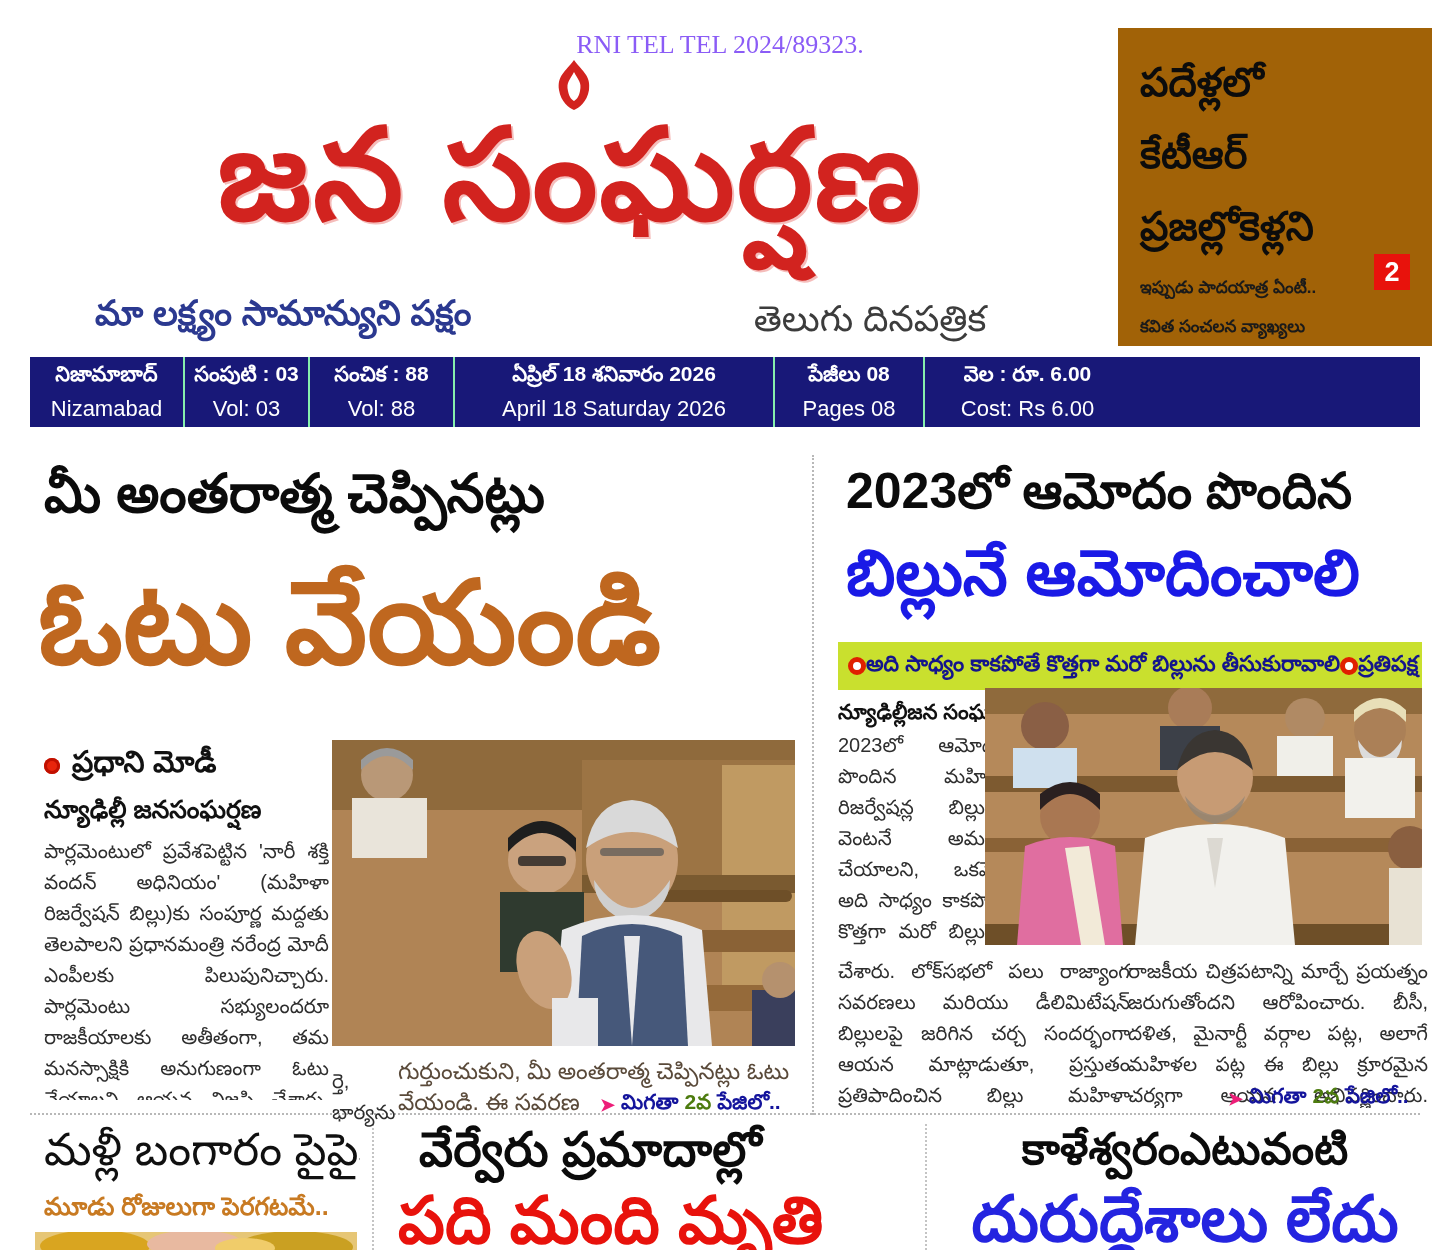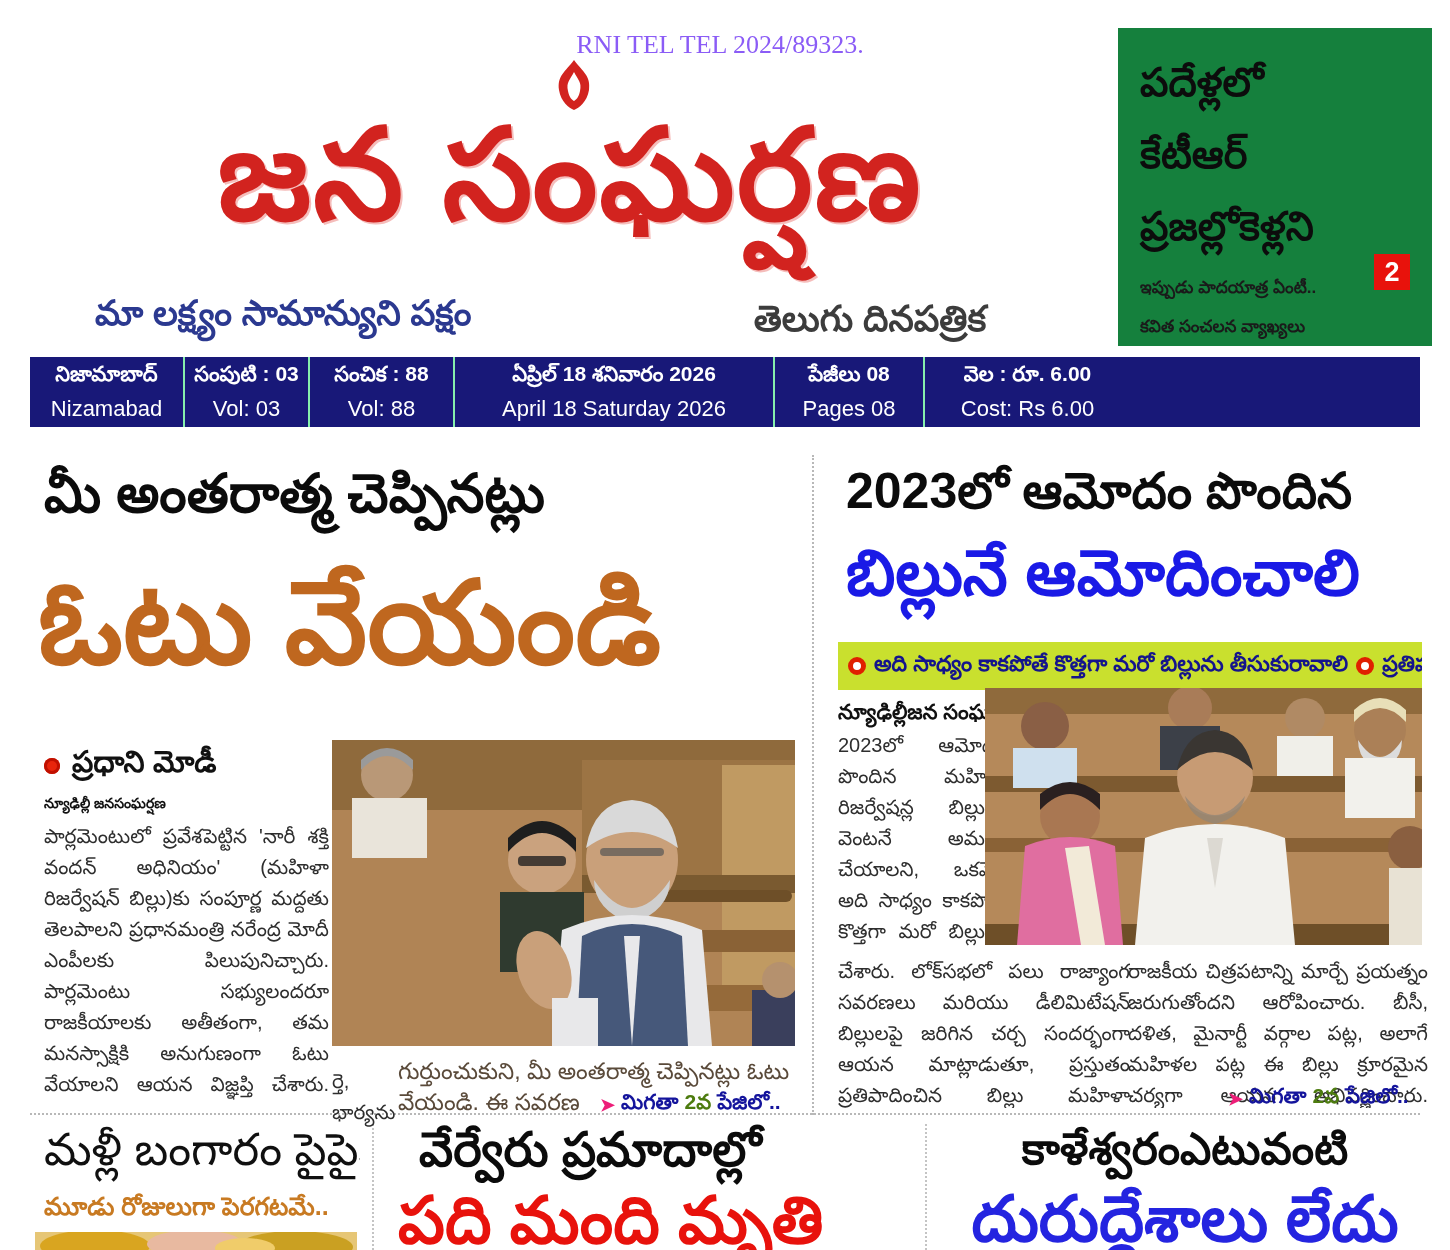--- a/index.html
+++ b/index.html
@@ -9,23 +9,23 @@
 
   
   .rni{left:420px;top:30px;width:600px;text-align:center;
        font-family:"Liberation Serif",serif;font-size:26px;color:#8b5cf6;}
   .logo-wrap{left:40px;top:55px;width:1060px;height:240px;text-align:center;overflow:hidden;}
   .logo-title{font-size:128px;font-weight:bold;color:#d2231f;line-height:240px;
               letter-spacing:2px;text-shadow:2px 2px 0 #f5bdbb, -1px -1px 0 #fff;}
   .flame{left:545px;top:58px;}
   .tagline{left:95px;top:293px;width:560px;font-size:35px;font-weight:bold;color:#2b3990;}
   .edition-type{left:690px;top:298px;width:360px;text-align:center;
-                font-size:36px;font-weight:bold;color:#3c3c3c;}
-
-  .promo{left:1118px;top:28px;width:314px;height:318px;background:#15803d;
+                font-size:36px;font-weight:normal;color:#3c3c3c;}
+
+  .promo{left:1118px;top:28px;width:314px;height:318px;background:#a16207;
          padding:18px 0 0 22px;box-sizing:border-box;overflow:hidden;}
   .promo-line{font-size:40px;font-weight:bold;color:#0c0c0c;line-height:72px;}
   .promo-sub{font-size:17px;font-weight:600;color:#1a1a1a;margin-top:16px;}
   .page-badge{position:absolute;right:22px;bottom:56px;width:36px;height:36px;background:#e8120c;
               color:#fff;font-size:27px;font-weight:bold;text-align:center;line-height:36px;}
 
   
   .infobar{left:30px;top:357px;width:1390px;height:70px;background:#181878;display:flex;}
   .ib-cell{height:100%;display:flex;flex-direction:column;justify-content:space-evenly;
            align-items:center;border-right:2px solid #86efac;box-sizing:border-box;overflow:hidden;}
@@ -42,38 +42,38 @@
   
   .lead-kicker{left:44px;top:462px;width:740px;font-size:54px;font-weight:bold;color:#0b0b0b;
                white-space:nowrap;overflow:hidden;}
   .lead-headline{left:38px;top:548px;width:770px;font-size:116px;font-weight:bold;color:#bf671f;
                  white-space:nowrap;overflow:hidden;line-height:1.3;}
   .byline{left:44px;top:745px;display:flex;align-items:center;gap:12px;}
   .bullet-dot{width:16px;height:16px;border-radius:50%;background:#e8250c;
               box-shadow:inset 0 0 0 3px #c01000;}
   .byline-text{font-size:30px;font-weight:bold;color:#111;}
   .lead-body-col{left:44px;top:795px;width:285px;height:305px;overflow:hidden;}
-  .dateline{font-size:14px;font-weight:bold;color:#111;margin-bottom:6px;}
+  .dateline{font-size:25px;font-weight:bold;color:#111;margin-bottom:6px;}
   .bodytext{font-size:20px;line-height:1.55;color:#2e2e2e;text-align:justify;}
   .photo-frame{overflow:hidden;background:#a07747;}
   .lead-photo{left:332px;top:740px;width:463px;height:306px;}
   .caption{left:398px;top:1056px;width:402px;font-size:23px;color:#5a4a3a;line-height:1.35;}
   .jump{display:flex;align-items:center;gap:6px;font-size:21px;font-weight:bold;color:#14149c;}
   .jump .arrow{color:#ed1e79;font-size:18px;}
   .jump .pg{color:#4d7c0f;}
   .lead-jump{left:600px;top:1090px;}
   .tail-frag{left:332px;top:1066px;width:64px;font-size:20px;color:#2e2e2e;}
 
   
   .s2-kicker{left:846px;top:462px;width:574px;font-size:50px;font-weight:bold;color:#0b0b0b;
              white-space:nowrap;overflow:hidden;}
   .s2-headline{left:846px;top:536px;width:574px;font-size:64px;font-weight:bold;color:#1a1ae6;
                white-space:nowrap;overflow:hidden;}
   .s2-deck{left:838px;top:642px;width:584px;height:48px;background:#c9e02e;display:flex;
-           align-items:center;gap:8px;padding:0 10px;box-sizing:border-box;overflow:hidden;}
+           align-items:center;gap:0;padding:0 10px;box-sizing:border-box;overflow:hidden;}
   .deck-bullet{width:8px;height:8px;border-radius:50%;background:#fff;border:5px solid #e02000;flex:none;}
   .deck-text{font-size:22px;font-weight:bold;color:#14148c;white-space:nowrap;}
   .s2-dateline{left:838px;top:700px;width:210px;font-size:21px;font-weight:bold;color:#111;}
   .s2-col-narrow{left:838px;top:730px;width:168px;height:222px;overflow:hidden;}
   .s2-photo{left:985px;top:688px;width:437px;height:257px;}
   .s2-col-wide{left:838px;top:956px;width:292px;height:152px;overflow:hidden;}
   .s2-col-right{left:1128px;top:956px;width:300px;height:152px;overflow:hidden;}
   .s2-jump{left:1228px;top:1084px;}
 
   

